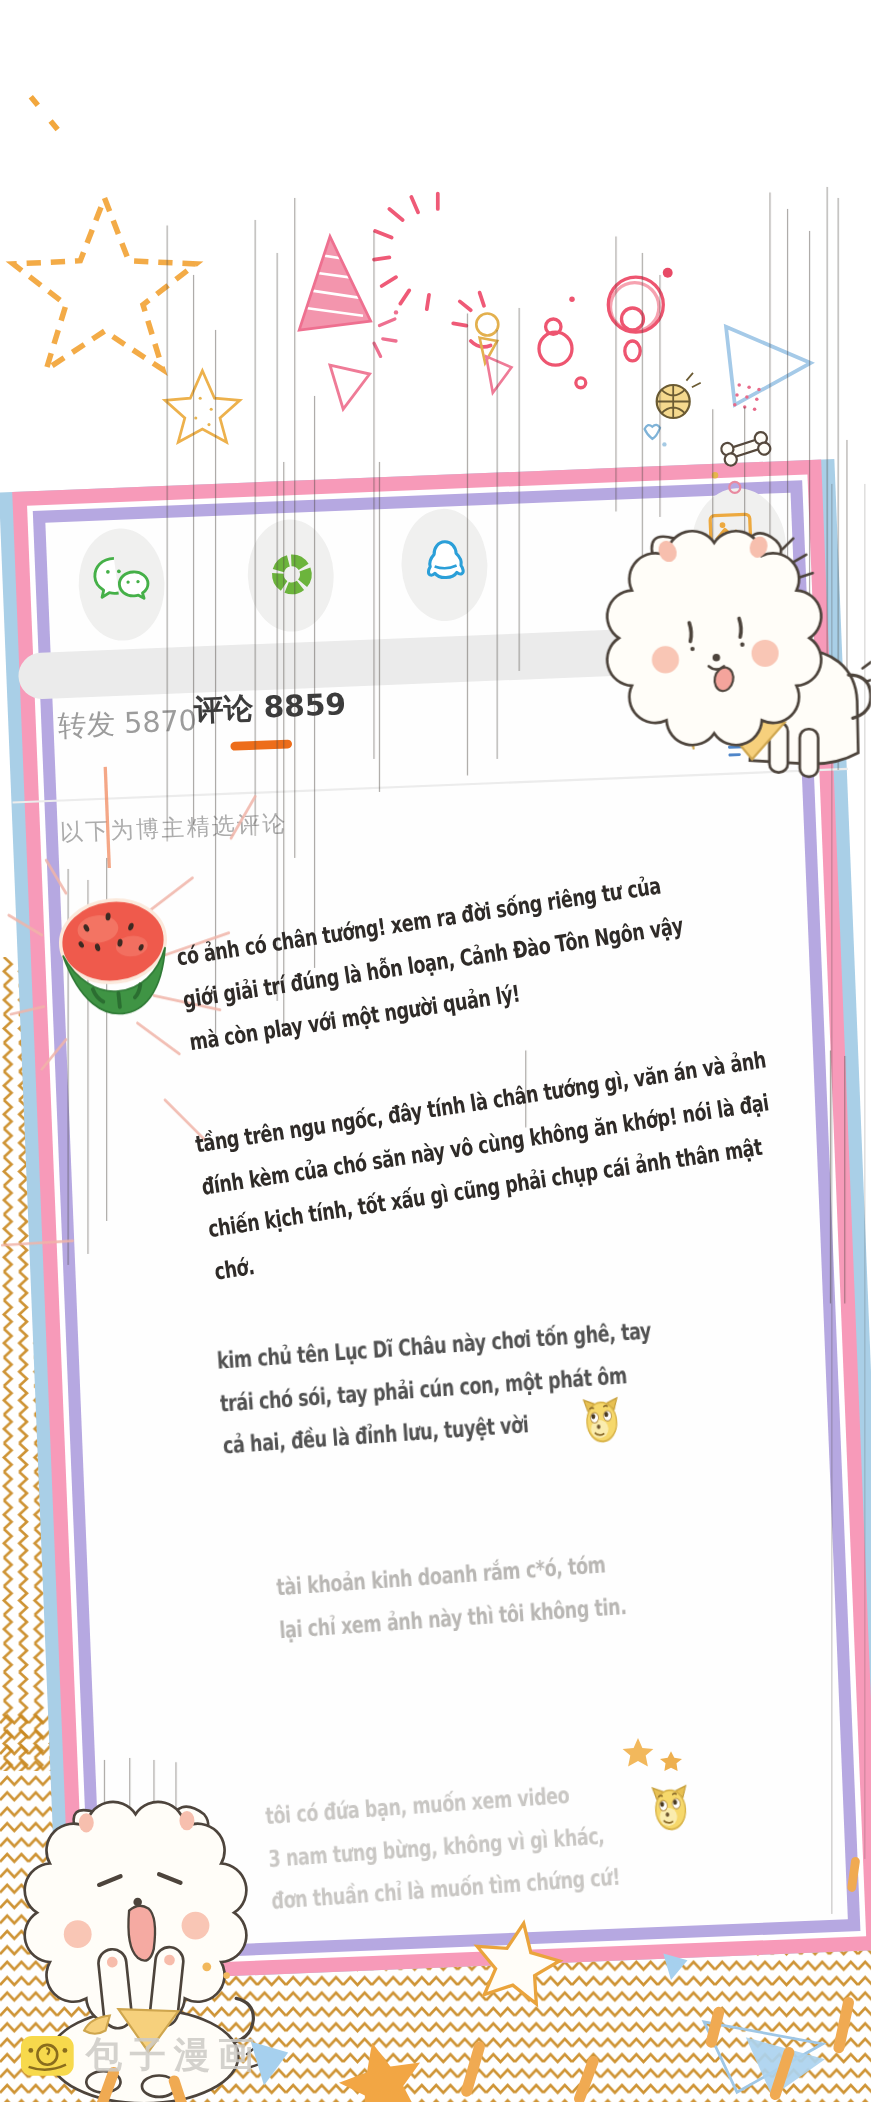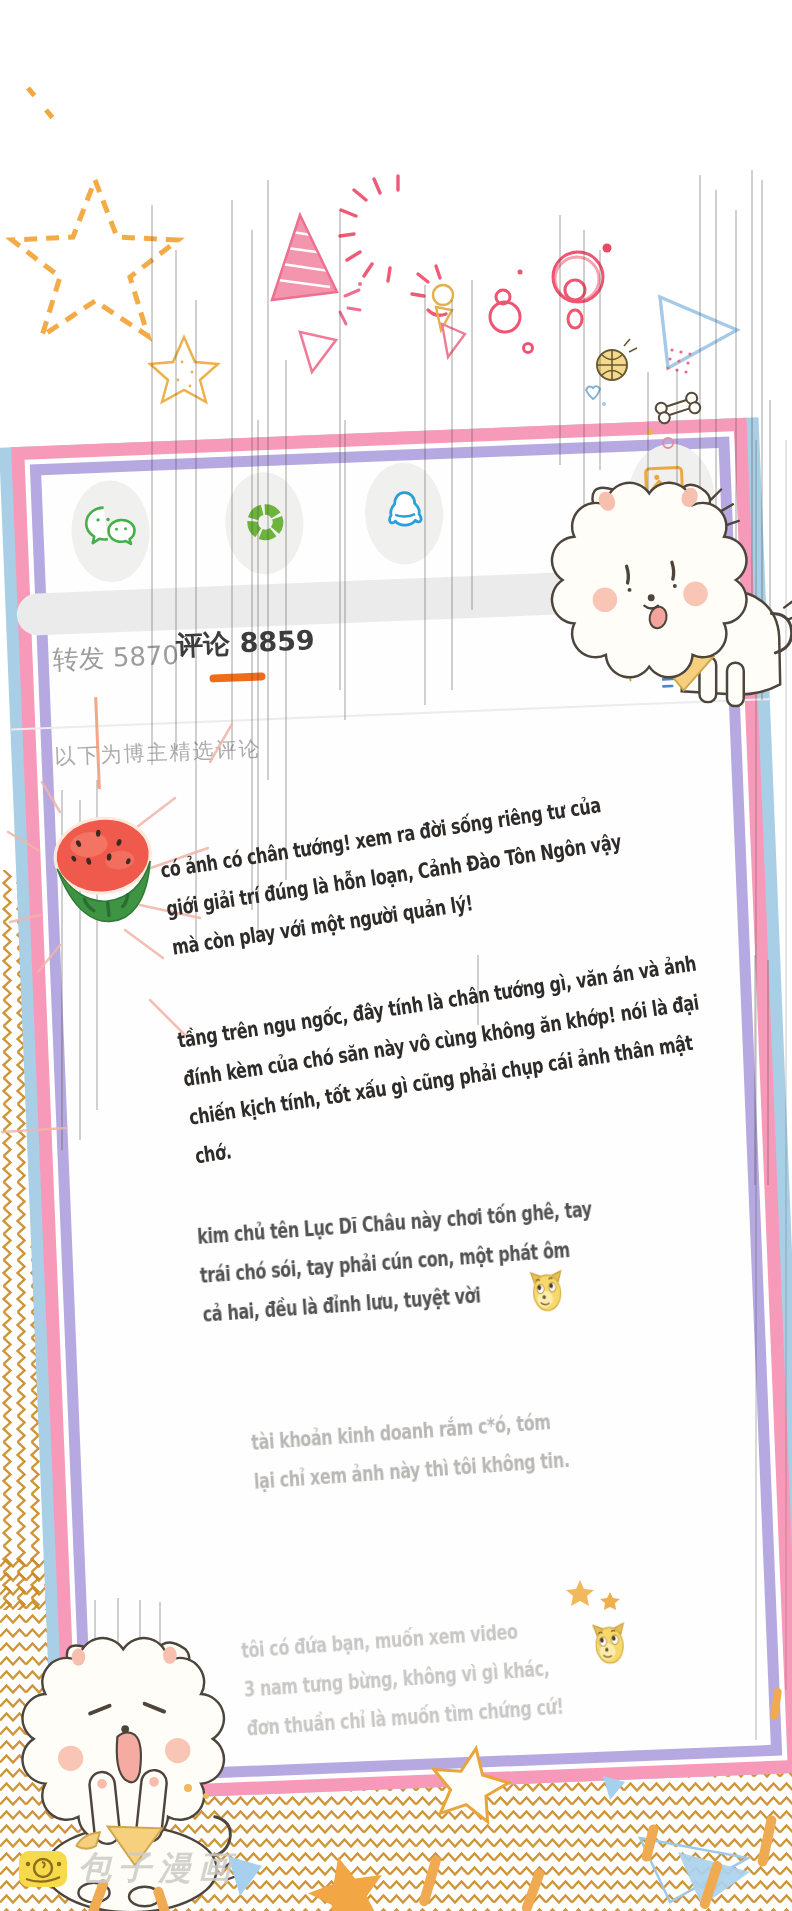--- a/index.html
+++ b/index.html
@@ -38,21 +38,21 @@
   .c1{left:158px;top:852px;width:700px;font-size:21px;color:#2f2b28;}
   .c2{left:175px;top:1022px;width:760px;font-size:21px;color:#2f2b28;}
   .c3{left:196px;top:1218px;width:620px;font-size:21px;color:#525252;}
   .c4{left:250px;top:1424px;width:520px;font-size:21px;color:#b9b7b4;}
   .c5{left:240px;top:1632px;width:520px;font-size:21px;color:#c9c7c4;}
   .doge{position:absolute;}
 
   .layer0{z-index:0;} .layer3{z-index:3;} .layer4{z-index:4;}
   .layer5{z-index:5;} .layer6{z-index:6;}
 
-  .watermark-row{position:absolute;left:18px;top:1846px;display:flex;align-items:center;gap:10px;z-index:7;font-style:italic;}
+  .watermark-row{position:absolute;left:18px;top:1846px;display:flex;align-items:center;gap:10px;z-index:7;}
   .watermark-text{color:rgba(205,202,198,0.85);font-size:33px;font-weight:700;letter-spacing:7px;white-space:nowrap;}
 </style>
 </head>
 <body>
 
 <div class="stage">
 
   <svg class="abs layer0" style="left:0;top:1556px" width="792" height="355">
     <defs>
       <pattern id="zig" width="26" height="14" patternUnits="userSpaceOnUse">

